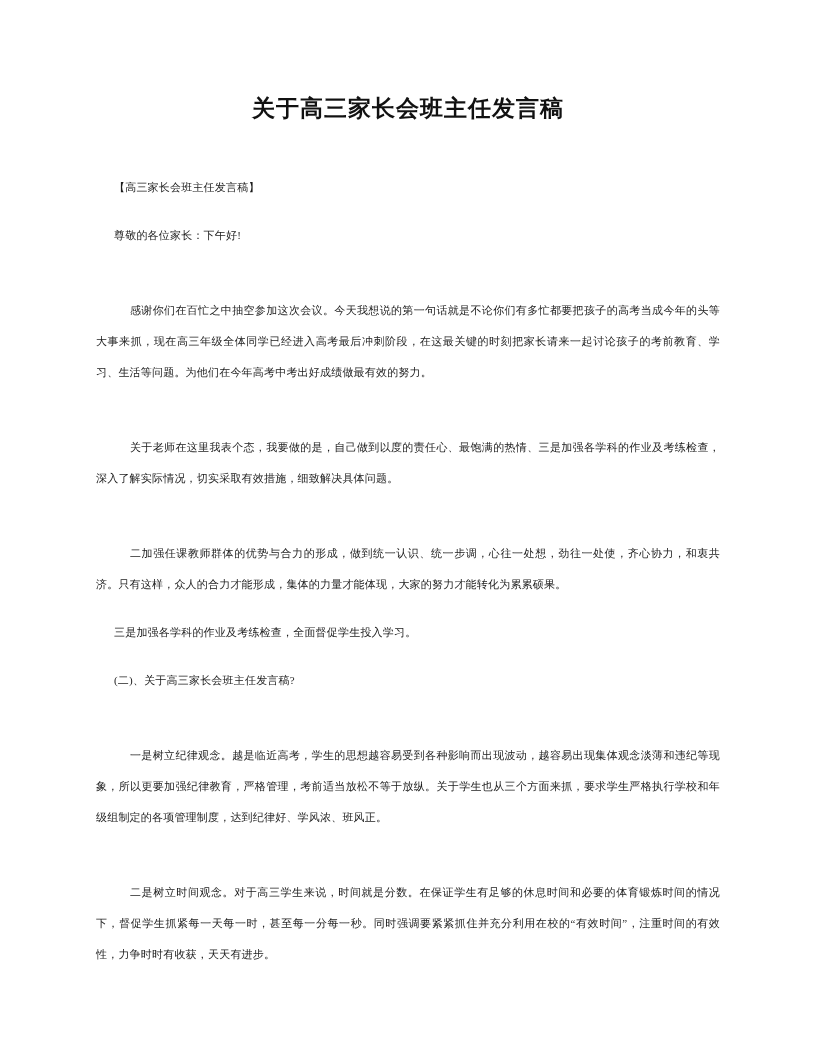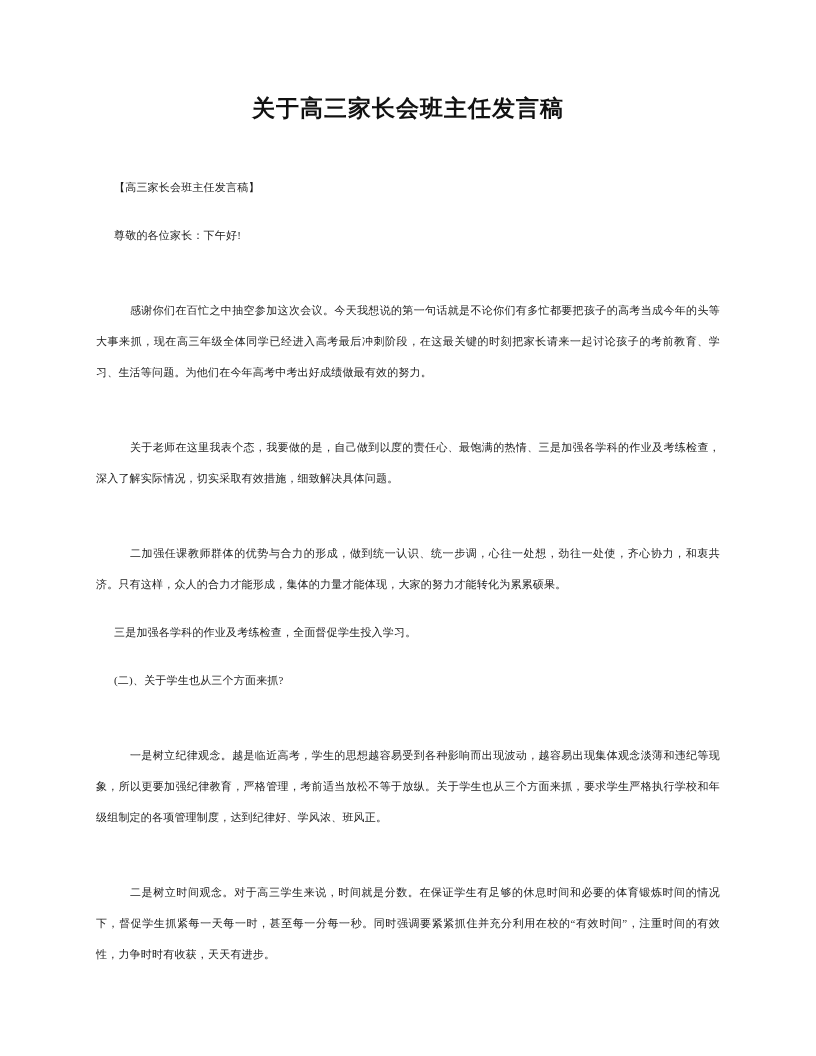--- a/index.html
+++ b/index.html
@@ -78,21 +78,21 @@
 
       <p class="para indent-2">感谢你们在百忙之中抽空参加这次会议。今天我想说的第一句话就是不论你们有多忙都要把孩子的高考当成今年的头等大事来抓，现在高三年级全体同学已经进入高考最后冲刺阶段，在这最关键的时刻把家长请来一起讨论孩子的考前教育、学习、生活等问题。为他们在今年高考中考出好成绩做最有效的努力。</p>
 
 
       <p class="para indent-2">关于老师在这里我表个态，我要做的是，自己做到以度的责任心、最饱满的热情、三是加强各学科的作业及考练检查，深入了解实际情况，切实采取有效措施，细致解决具体问题。</p>
 
       <p class="para indent-2">二加强任课教师群体的优势与合力的形成，做到统一认识、统一步调，心往一处想，劲往一处使，齐心协力，和衷共济。只有这样，众人的合力才能形成，集体的力量才能体现，大家的努力才能转化为累累硕果。</p>
 
       <p class="para indent-1">三是加强各学科的作业及考练检查，全面督促学生投入学习。</p>
 
-      <p class="para indent-1">(二)、关于学生也从三个方面来抓?</p>
+      <p class="para indent-1">(二)、关于高三家长会班主任发言稿?</p>
 
       <p class="para indent-2">一是树立纪律观念。越是临近高考，学生的思想越容易受到各种影响而出现波动，越容易出现集体观念淡薄和违纪等现象，所以更要加强纪律教育，严格管理，考前适当放松不等于放纵。关于学生也从三个方面来抓，要求学生严格执行学校和年级组制定的各项管理制度，达到纪律好、学风浓、班风正。</p>
 
       <p class="para indent-2">二是树立时间观念。对于高三学生来说，时间就是分数。在保证学生有足够的休息时间和必要的体育锻炼时间的情况下，督促学生抓紧每一天每一时，甚至每一分每一秒。同时强调要紧紧抓住并充分利用在校的“有效时间”，注重时间的有效性，力争时时有收获，天天有进步。</p>
 
     </div>
   </div>
 </div>
 
 </body></html>

